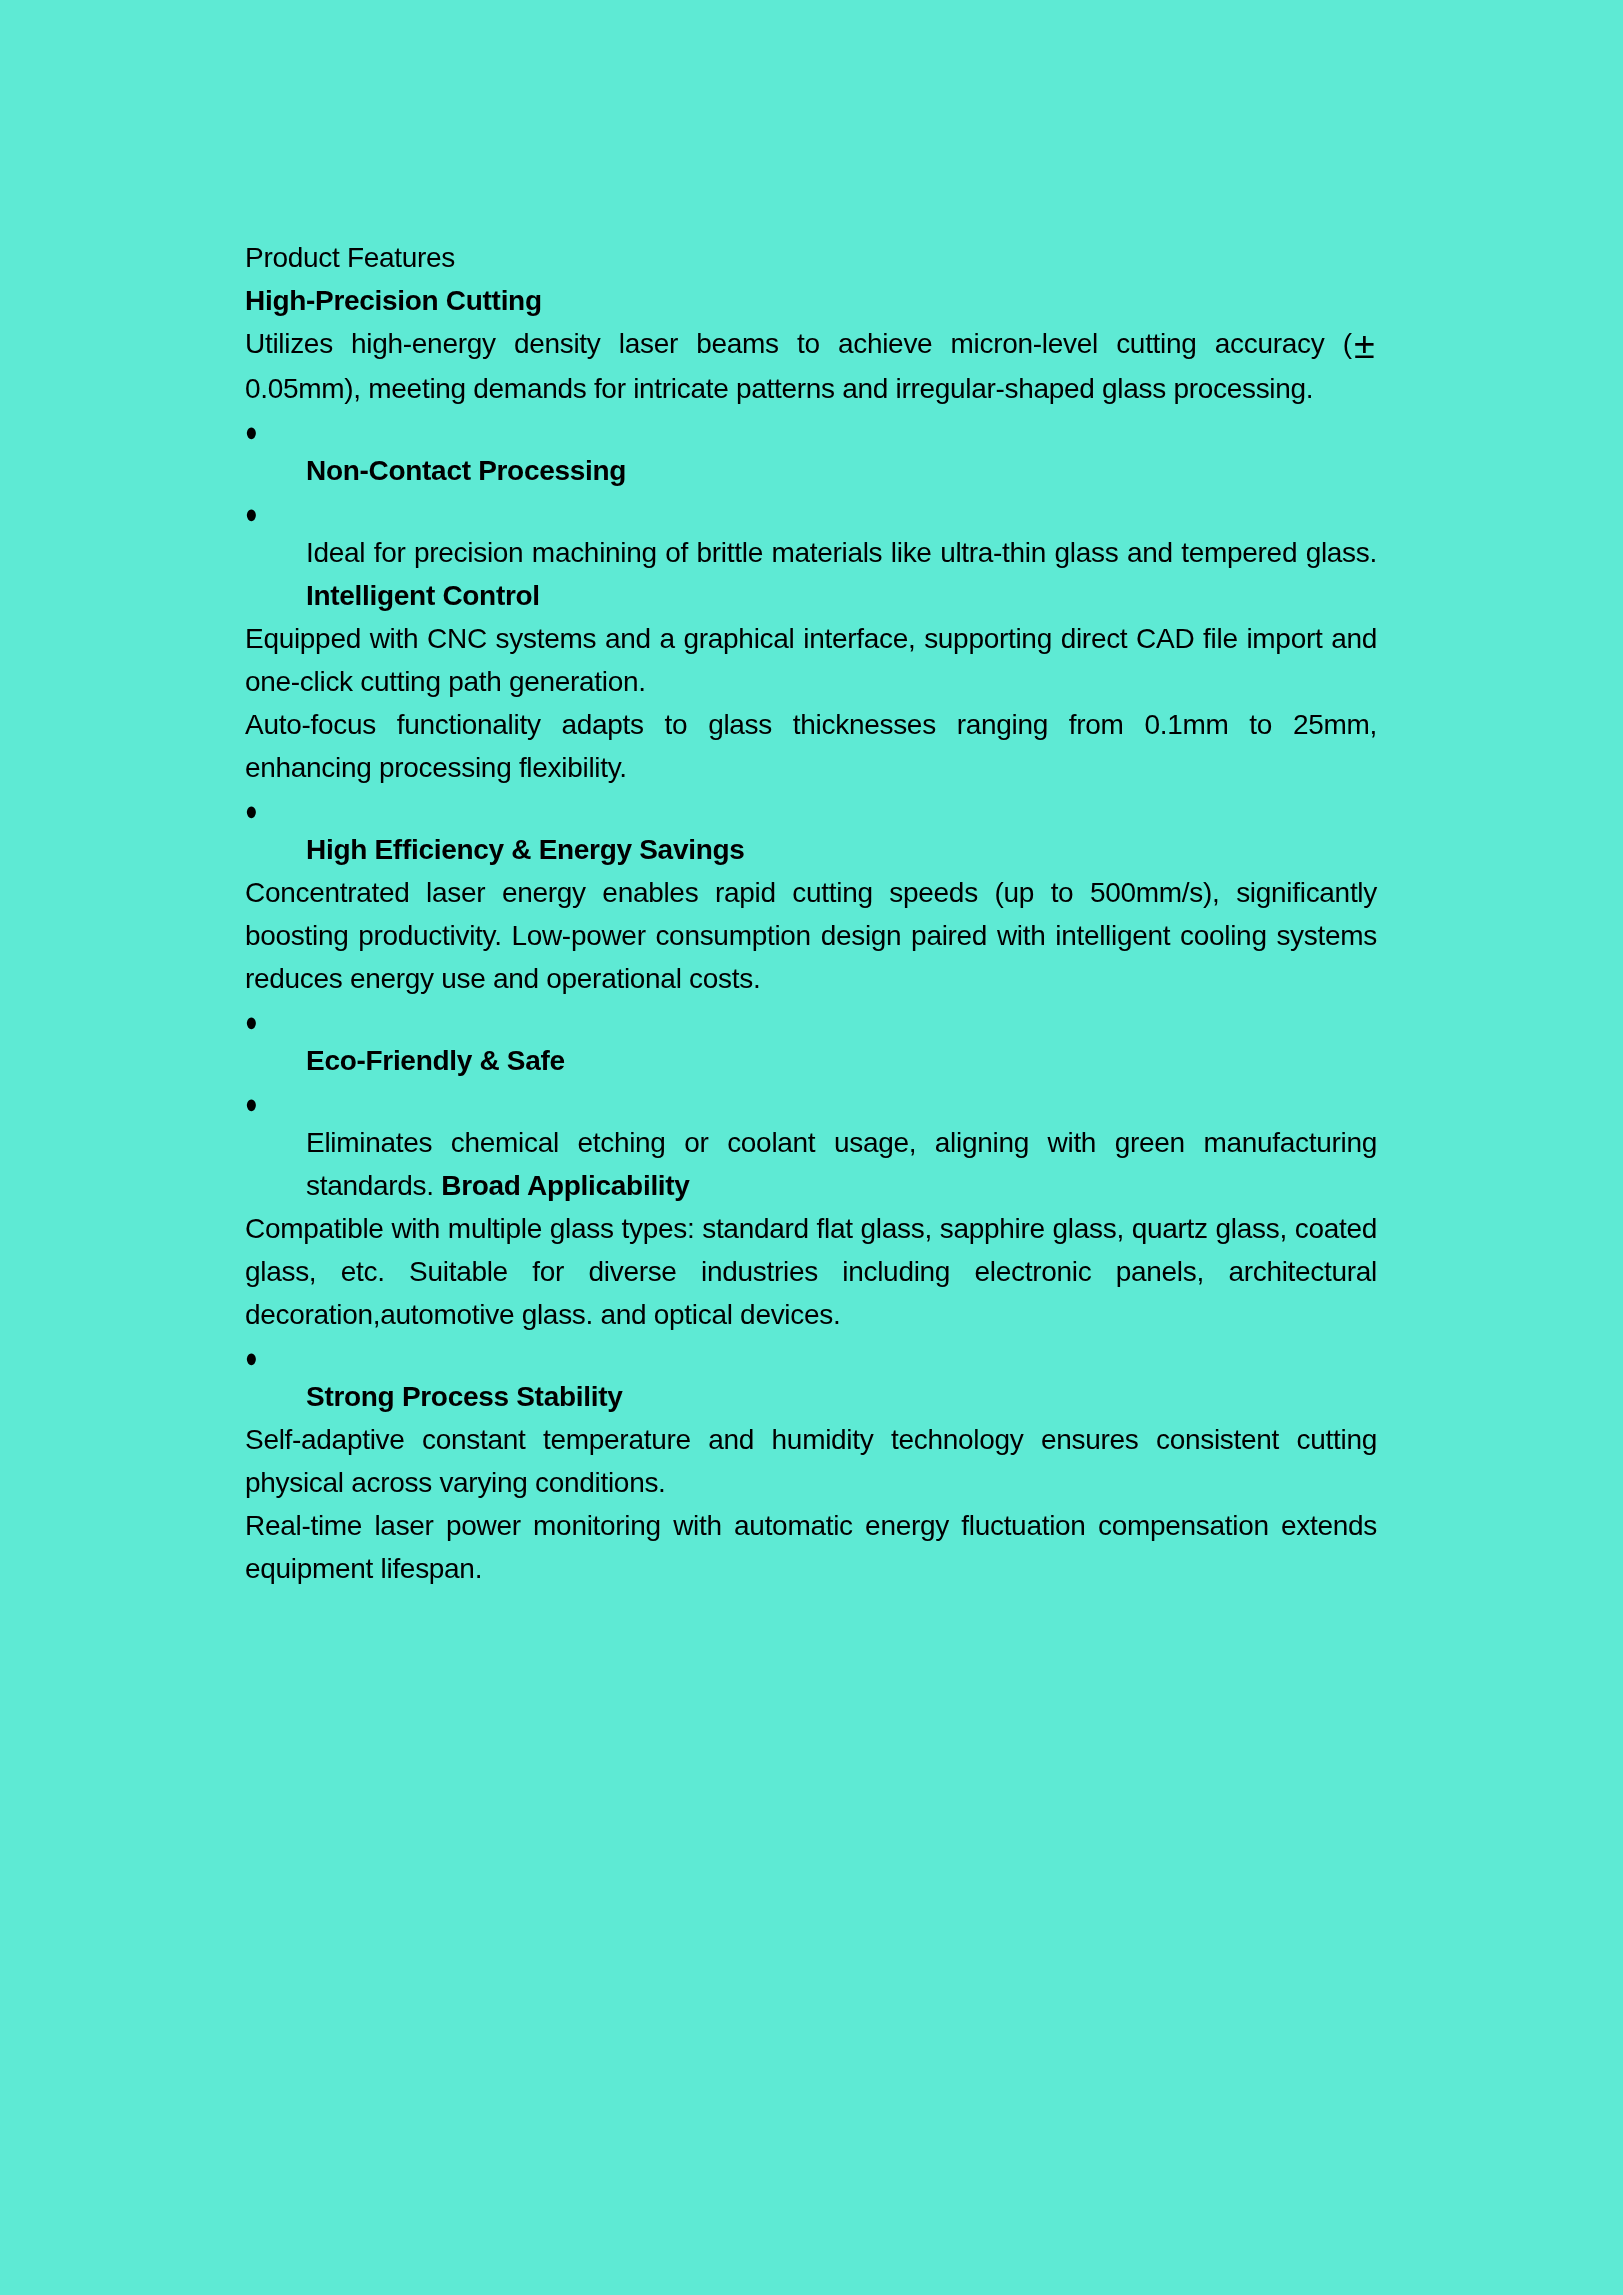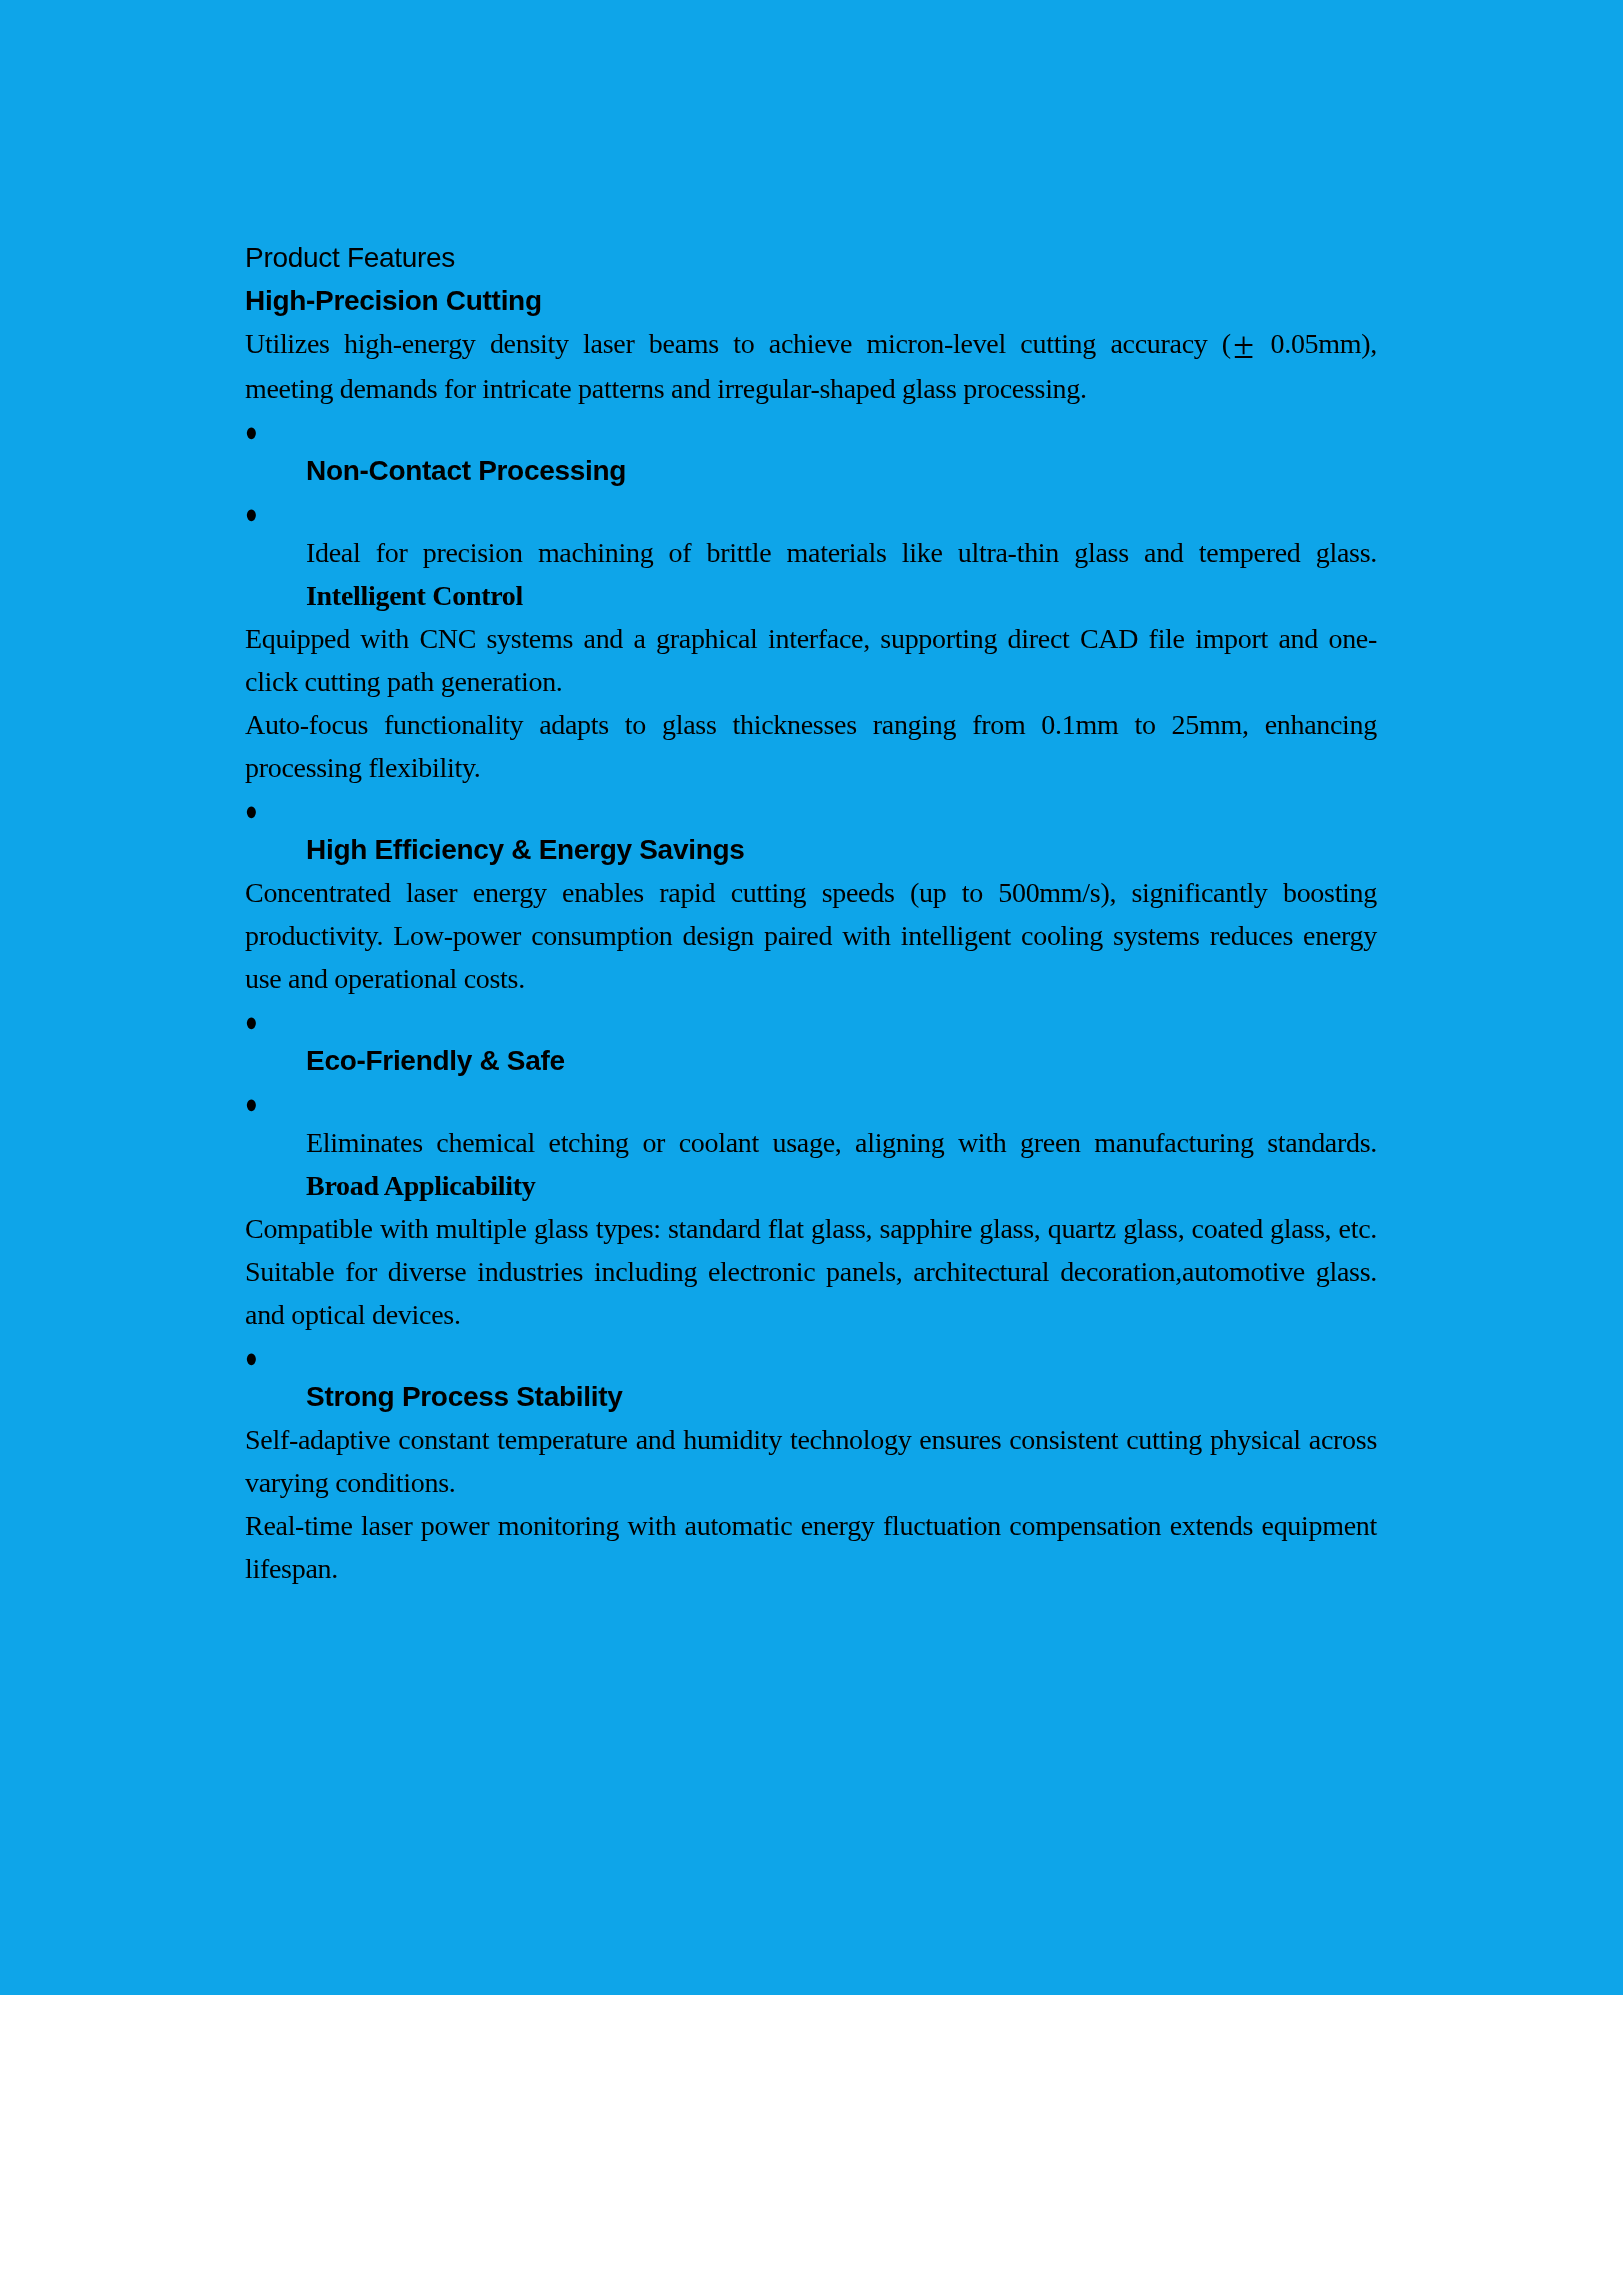--- a/index.html
+++ b/index.html
@@ -3,42 +3,41 @@
 <meta charset="utf-8">
 <style>
   html, body {
     margin: 0;
     padding: 0;
     background: #ffffff;
   }
   .page {
     position: relative;
     width: 1623px;
-    height: 1995px;
-    background: #0ea5e9;
+    height: 2295px;
+    background: #5eead4;
     color: #000000;
     font-family: "Liberation Sans", sans-serif;
     font-size: 28px;
     line-height: 43px;
     letter-spacing: -0.3px;
     overflow: hidden;
   }
   .content {
     position: absolute;
     left: 245px;
     top: 236px;
     width: 1132px;
   }
   .para {
     margin: 0;
     padding: 0;
   }
   .justify {
     text-align: justify;
-    font-family: Liberation Serif, serif;
   }
   .bold {
     font-weight: 700;
   }
   .bullet-item {
     display: flex;
     align-items: flex-start;
   }
   .bullet-marker {
     flex: 0 0 61px;

